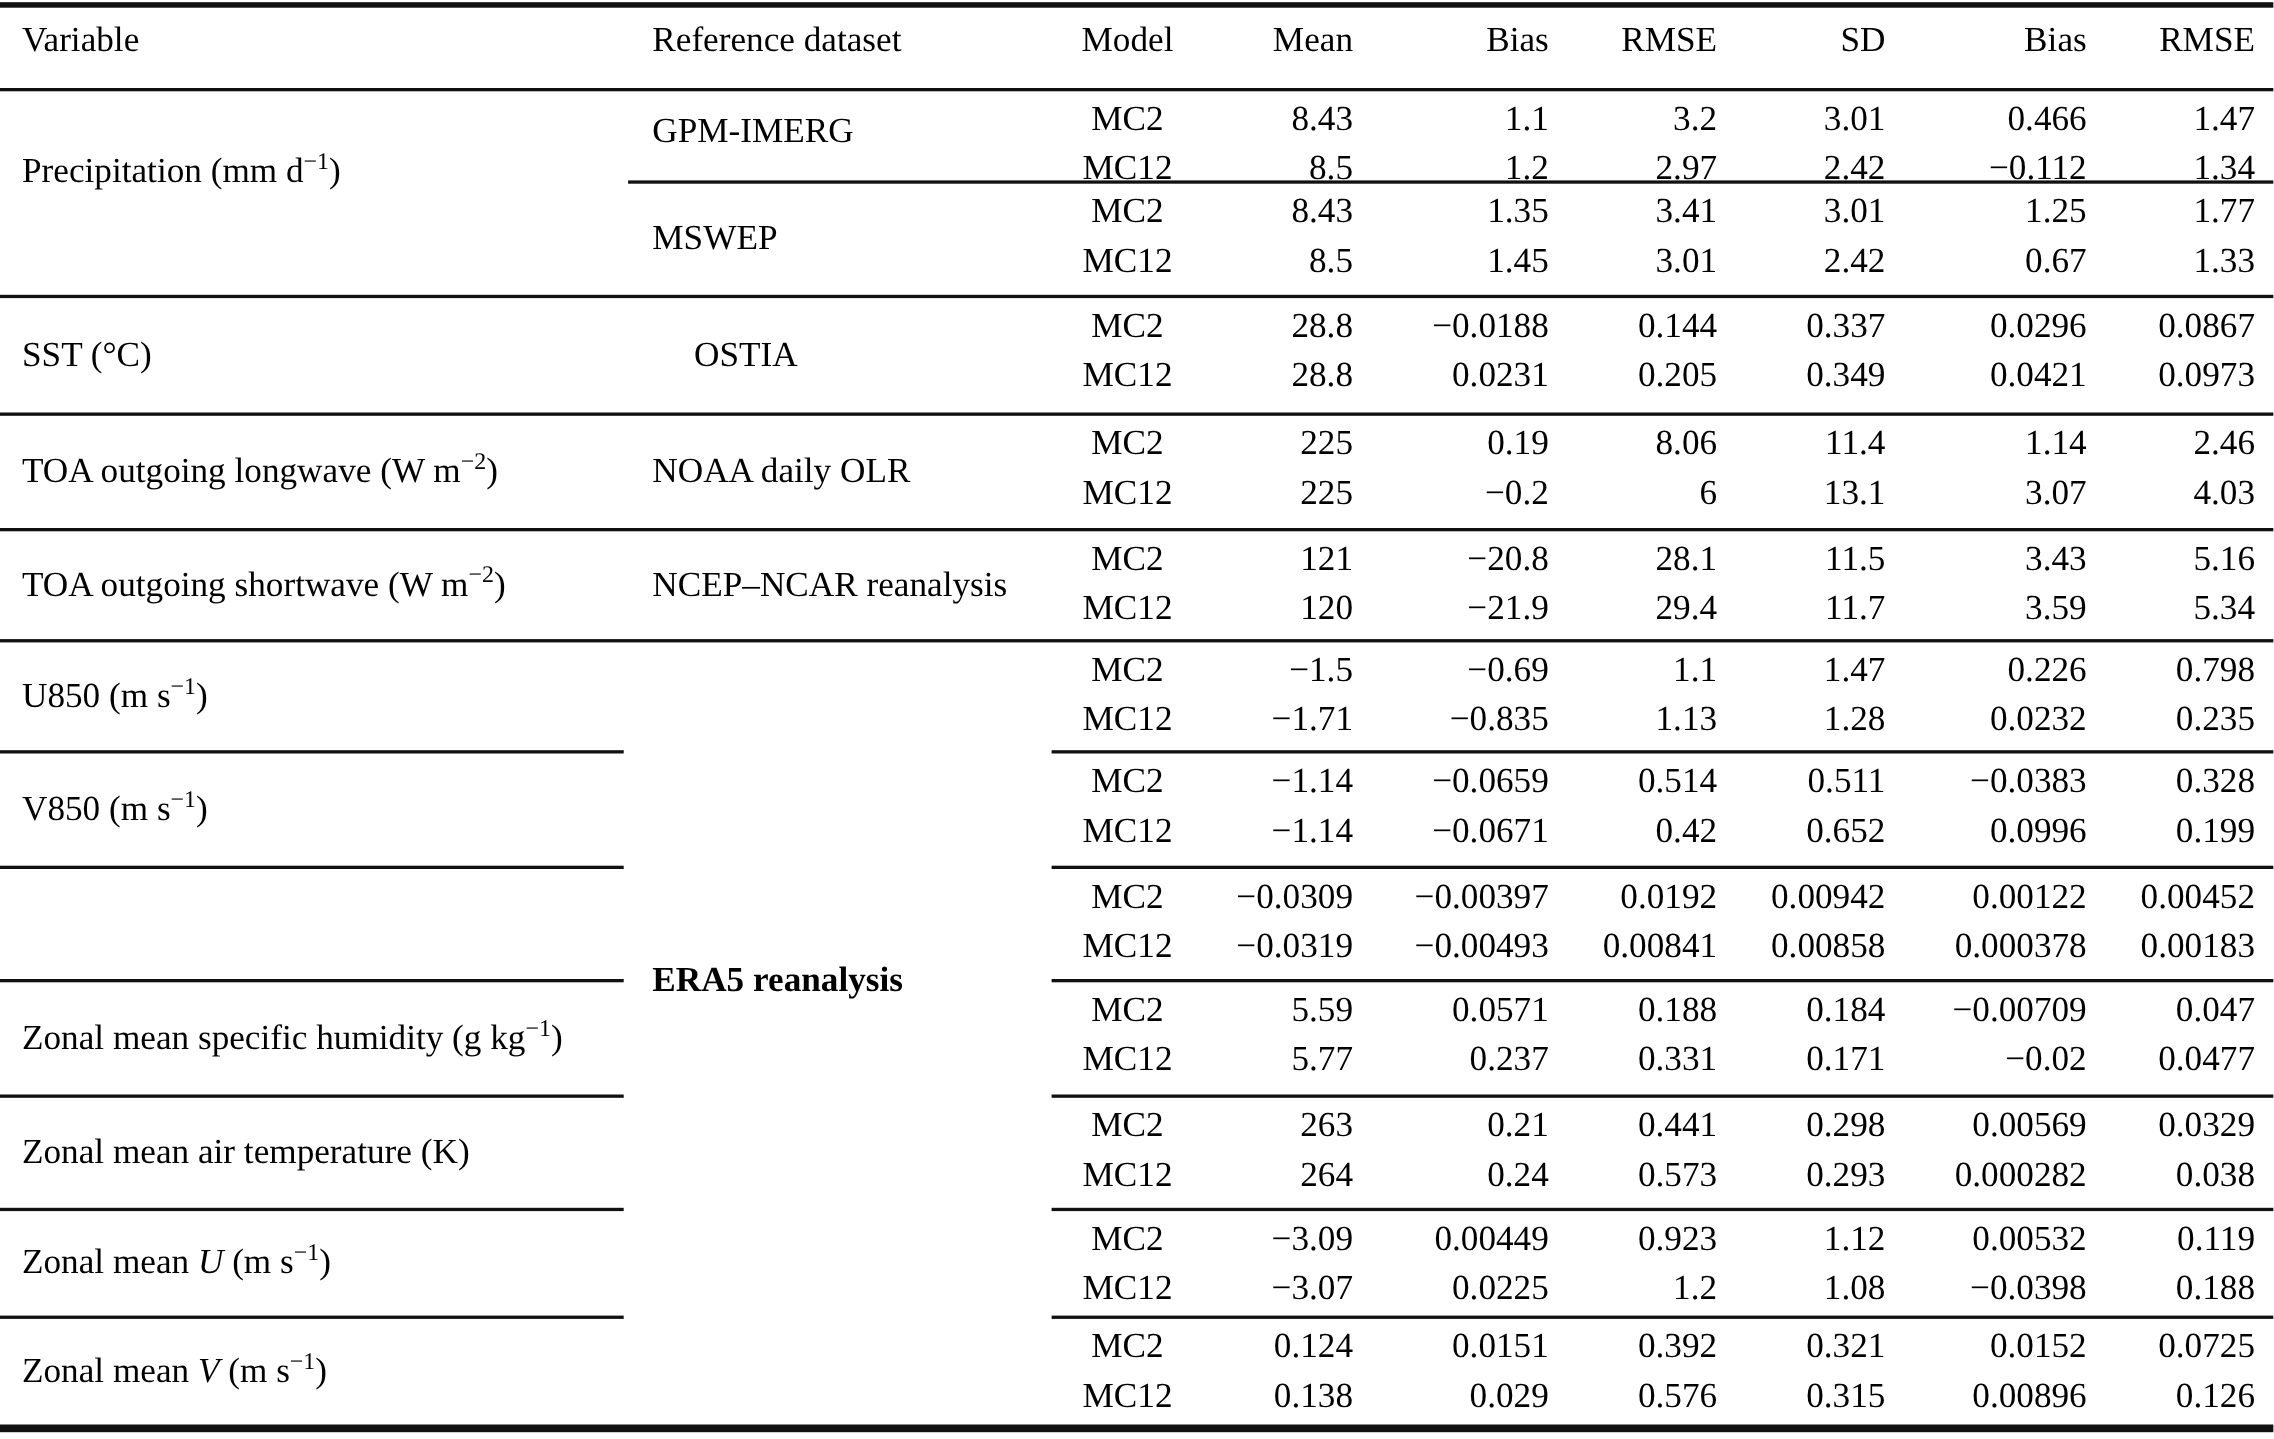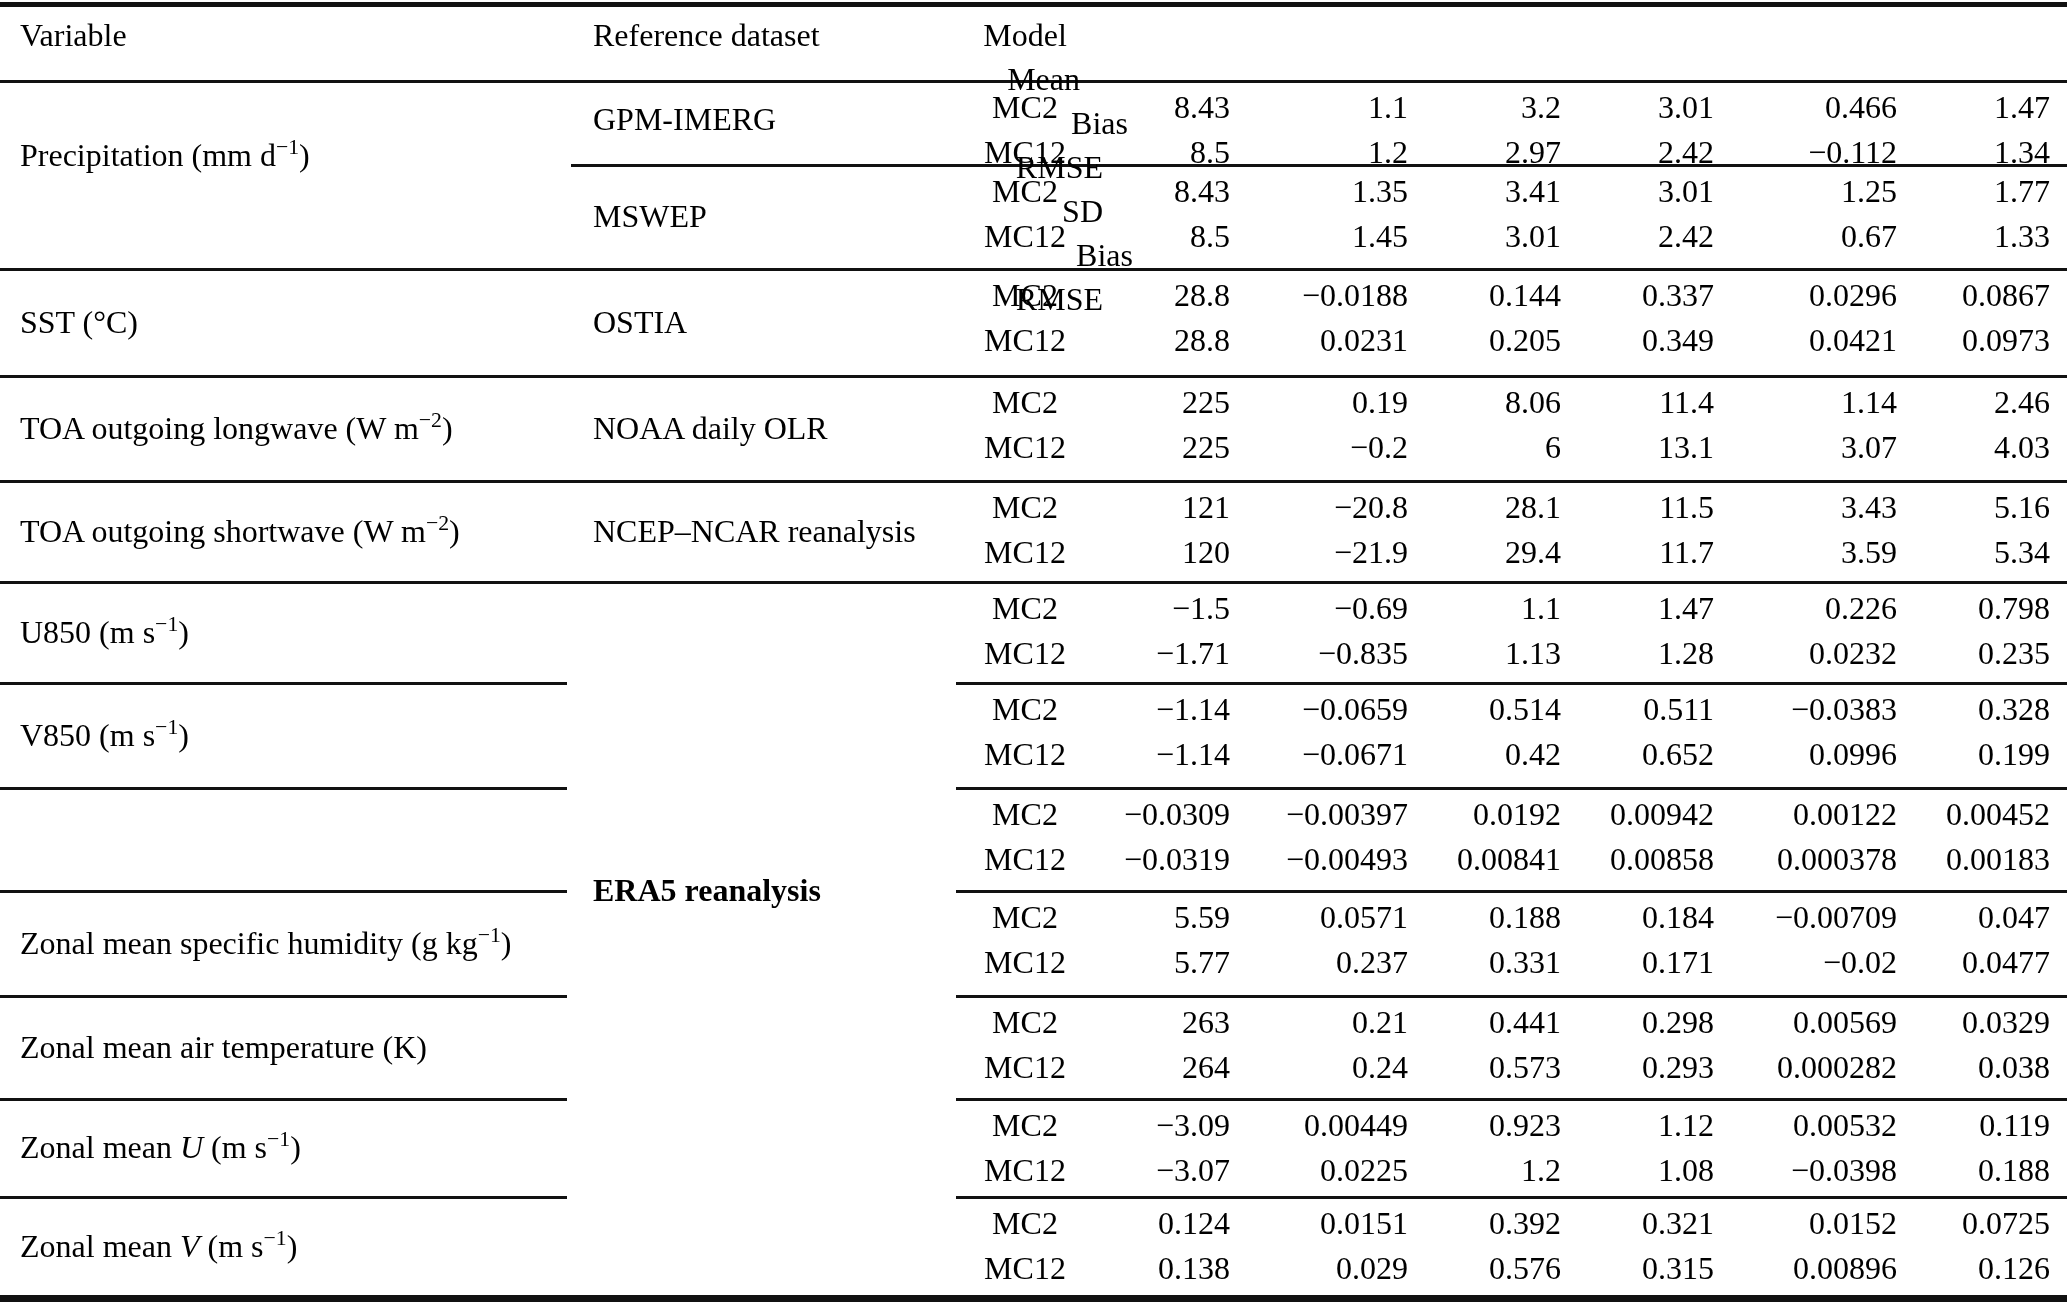--- a/index.html
+++ b/index.html
@@ -37,21 +37,21 @@
   <div class="hline" style="top:995px;left:0;width:567px;height:3px;"></div>
   <div class="hline" style="top:995px;left:956px;width:1111px;height:3px;"></div>
   <div class="hline" style="top:1098px;left:0;width:567px;height:3px;"></div>
   <div class="hline" style="top:1098px;left:956px;width:1111px;height:3px;"></div>
   <div class="hline" style="top:1196px;left:0;width:567px;height:3px;"></div>
   <div class="hline" style="top:1196px;left:956px;width:1111px;height:3px;"></div>
   <div class="hline" style="top:1295px;left:0;width:2067px;height:7px;"></div>
 
   <span class="hdr" style="left:20px;">Variable</span>
   <span class="hdr" style="left:593px;text-align:center;">Reference dataset</span>
-  <div class="rrow" style="top:13px;flex-direction:column;">
+  <div class="rrow" style="top:13px;">
     <span class="c cm">Model</span>
     <span class="c w1">Mean</span>
     <span class="c w2">Bias</span>
     <span class="c w3">RMSE</span>
     <span class="c w4">SD</span>
     <span class="c w5">Bias</span>
     <span class="c w6">RMSE</span>
   </div>
 
   <span class="vlabel" style="top:155px;"><span>Precipitation (mm d</span><span class="sup">−1</span><span>)</span></span>
@@ -60,21 +60,21 @@
   <span class="vlabel" style="top:531px;"><span>TOA outgoing shortwave (W m</span><span class="sup">−2</span><span>)</span></span>
   <span class="vlabel" style="top:632px;"><span>U850 (m s</span><span class="sup">−1</span><span>)</span></span>
   <span class="vlabel" style="top:735px;"><span>V850 (m s</span><span class="sup">−1</span><span>)</span></span>
   <span class="vlabel" style="top:943px;"><span>Zonal mean specific humidity (g kg</span><span class="sup">−1</span><span>)</span></span>
   <span class="vlabel" style="top:1047px;"><span>Zonal mean air temperature (K)</span></span>
   <span class="vlabel" style="top:1147px;"><span>Zonal mean </span><span class="it">U</span><span> (m s</span><span class="sup">−1</span><span>)</span></span>
   <span class="vlabel" style="top:1246px;"><span>Zonal mean </span><span class="it">V</span><span> (m s</span><span class="sup">−1</span><span>)</span></span>
 
   <span class="rlabel" style="top:119px;">GPM-IMERG</span>
   <span class="rlabel" style="top:216px;">MSWEP</span>
-  <span class="rlabel" style="top:322px;">OSTIA</span>
+  <span class="rlabel" style="top:322px;margin-left:38px;">OSTIA</span>
   <span class="rlabel" style="top:428px;">NOAA daily OLR</span>
   <span class="rlabel" style="top:531px;">NCEP–NCAR reanalysis</span>
   <span class="rlabel" style="top:890px;font-weight:bold;">ERA5 reanalysis</span>
 
   <div class="rrow" style="top:85px;">
     <span class="c cm">MC2</span>
     <span class="c w1">8.43</span>
     <span class="c w2">1.1</span>
     <span class="c w3">3.2</span>
     <span class="c w4">3.01</span>

